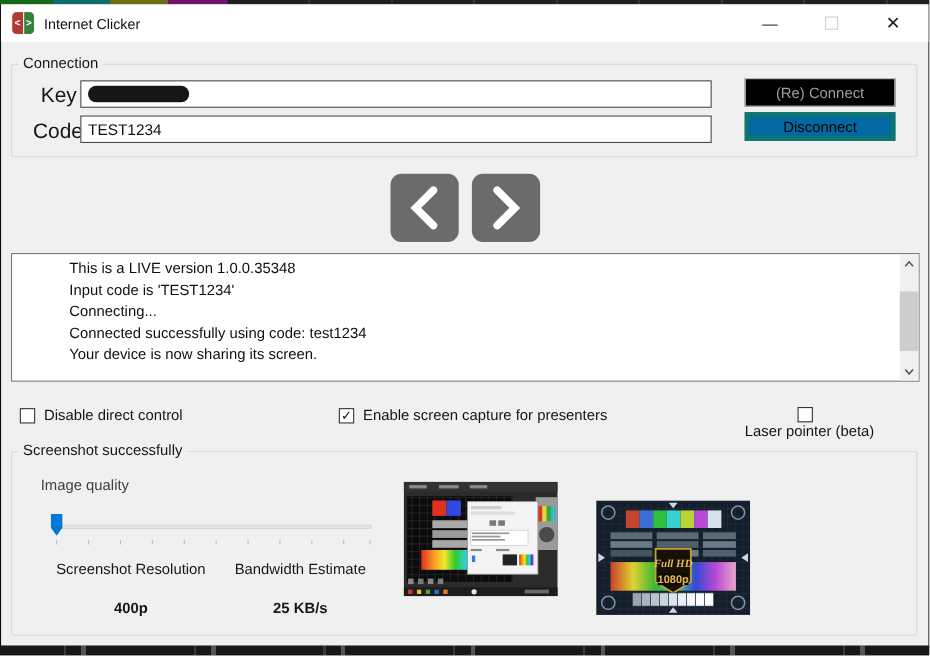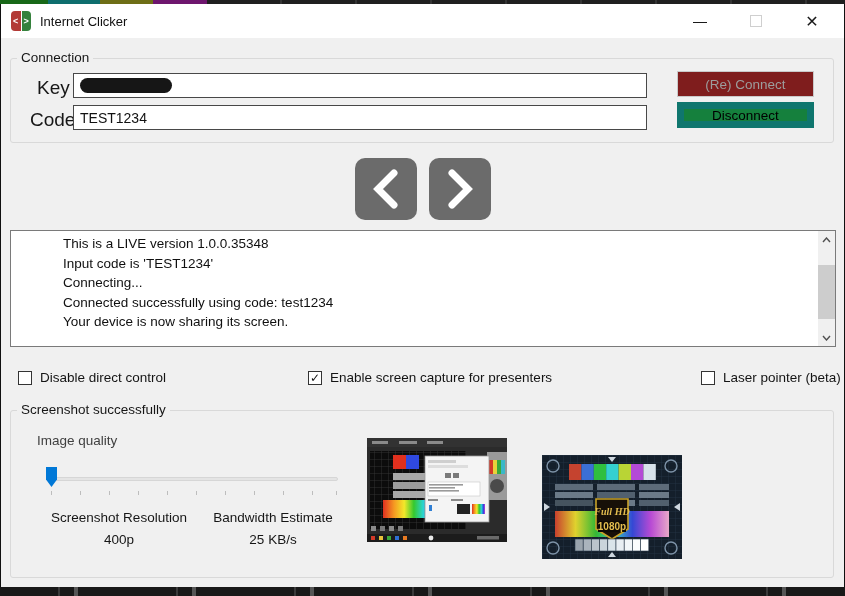--- a/index.html
+++ b/index.html
@@ -33,22 +33,22 @@
 
   
   .groupbox { position:absolute; border:1px solid #d9d9d9; border-radius:3px;padding-left:44px; }
   .gb-label { position:absolute; top:-9px; left:6px; background:#f0f0f0; padding:0 4px; font-size:13.5px; color:#161616; }
 
   #gb-connection { left:9px; top:54px; width:824px; height:85px; }
   .field-label { position:absolute; font-size:19px; color:#161616; }
   .input { position:absolute; left:62px; width:574px; height:25px; background:#fff; border:1px solid #484848; display:flex; align-items:center; padding:0 6px; font-size:14px; color:#111; }
   .redaction { width:92px; height:15px; background:#161616; border-radius:8px; }
   .btn { position:absolute; left:666px; width:137px; height:26px; display:flex; align-items:center; justify-content:center; font-size:13.5px; }
-  .btn.disabled { background:#7f1d1d; border:1px solid #c9c9c9; color:#9d9d9d; }
-  .btn.enabled  { background:#15803d; border:7px solid #0f766e; color:#000; }
+  .btn.disabled { background:#000000; border:1px solid #c9c9c9; color:#9d9d9d; }
+  .btn.enabled  { background:#0369a1; border:4px solid #0f766e; color:#000; }
 
   
   .nav-row { position:absolute; top:154px; left:0; width:100%; display:flex; justify-content:center; gap:12px; }
   .nav-btn { width:62px; height:62px; background:#6b6b6b; border-radius:10px; display:flex; align-items:center; justify-content:center; }
 
   
   .log { position:absolute; left:9px; top:226px; width:826px; height:117px; background:#fff; border:1px solid #7a7a7a;padding-left:47px; }
   .log-lines { padding:3px 24px 0 5px; font-size:13.5px; line-height:19.5px; color:#101010; white-space:nowrap; overflow:hidden; }
   .scrollbar { position:absolute; top:0; right:0; width:17px; height:100%; background:#f0f0f0; }
   .sb-arrow { position:absolute; left:0; width:17px; height:17px; display:flex; align-items:center; justify-content:center; }
@@ -60,21 +60,21 @@
   .cb-box { width:14px; height:14px; border:1px solid #333; background:#fff; margin-right:8px; display:flex; align-items:center; justify-content:center; font-size:12px; line-height:1; color:#111; }
 
   #gb-screenshot { left:9px; top:406px; width:824px; height:168px; }
   .iq-label { position:absolute; left:26px; top:22px; font-size:13.5px; color:#404040; }
   .slider { position:absolute; left:35px; top:54px; width:292px; height:40px; }
   .slider .track { position:absolute; left:0; top:12px; width:292px; height:4px; background:#e4e4e4; border:1px solid #d6d6d6; border-radius:2px; }
   .slider .thumb { position:absolute; left:0; top:2px; width:11px; height:20px; background:#0078d7;
                    clip-path:polygon(0 0,100% 0,100% 62%,50% 100%,0 62%); }
   .slider .tick { position:absolute; top:26px; width:1px; height:4px; background:#bdbdbd; }
   .stat { position:absolute; text-align:center; font-size:13.5px; color:#161616; }
-  .stat .val { margin-top:7px; }
+  .stat .val { margin-top:20px;font-weight:bold; }
   .preview { position:absolute; top:27px; width:140px; height:104px; }
 
   svg { display:block; }
 </style>
 </head>
 <body>
 
 <div class="screen">
 
   <div class="desktop-top">
@@ -156,21 +156,21 @@
     </div>
 
     <label class="checkbox" style="left:17px;">
       <span class="cb-box"></span>
       <span>Disable direct control</span>
     </label>
     <label class="checkbox" style="left:307px;">
       <span class="cb-box">✓</span>
       <span>Enable screen capture for presenters</span>
     </label>
-    <label class="checkbox" style="left:700px;">
+    <label class="checkbox" style="left:676px;flex-direction:column;">
       <span class="cb-box"></span>
       <span>Laser pointer (beta)</span>
     </label>
 
     <div class="groupbox" id="gb-screenshot">
       <span class="gb-label">Screenshot successfully</span>
       <span class="iq-label">Image quality</span>
 
       <div class="slider">
         <div class="track"></div>

